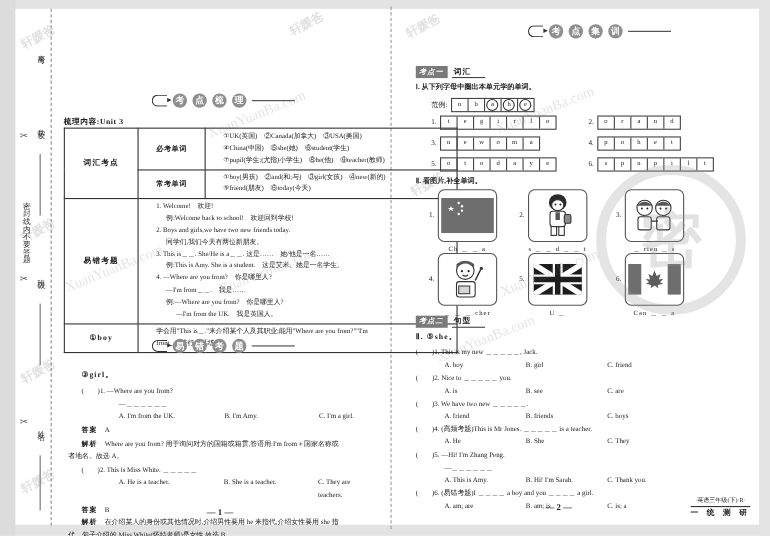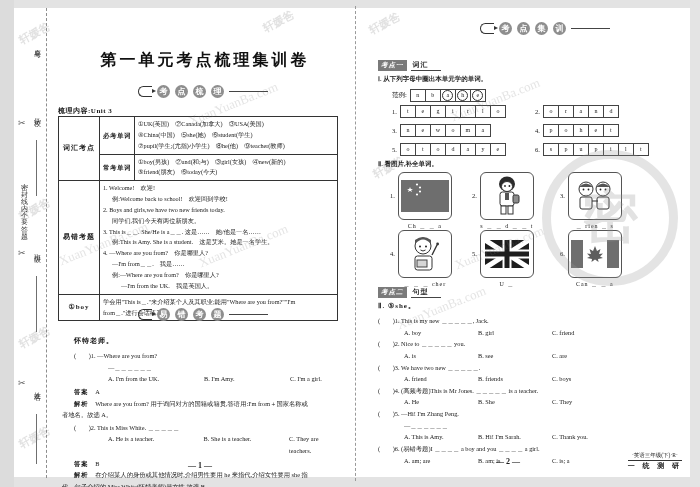--- a/index.html
+++ b/index.html
@@ -84,21 +84,21 @@
   }
   .tag .txt{font-weight:bold;letter-spacing:1px;border-bottom:1px solid #444;padding:0 12px 0 2px;}
 
   
   table.kp{
     position:absolute;border-collapse:collapse;
     font-size:6.2px;line-height:1.75;
   }
   table.kp td{
     border:1px solid #333;
-    padding:2px 3px;vertical-align:middle;
+    padding:2px 16px;vertical-align:middle;
   }
   td.rowlabel{text-align:center;font-weight:bold;font-size:7px;letter-spacing:1px;width:34px;}
   td.sublabel{text-align:center;font-weight:bold;font-size:6.5px;letter-spacing:.5px;width:28px;}
   td.body{width:196px;}
   .ln{white-space:nowrap;}
   .ind{padding-left:9px;display:block;}
 
   
   .qblock{position:absolute;font-size:6.3px;line-height:1.85;}
   .qhead{font-weight:bold;font-size:7px;letter-spacing:1px;margin-bottom:2px;}
@@ -176,21 +176,20 @@
   <div class="vfield" style="left:32px;top:112px">学校</div>
   <div class="vline" style="left:36px;top:140px;height:56px"></div>
   <div class="vfield" style="left:32px;top:248px">班级</div>
   <div class="vline" style="left:36px;top:276px;height:56px"></div>
   <div class="vfield" style="left:32px;top:386px">姓名</div>
   <div class="vline" style="left:36px;top:414px;height:50px"></div>
   <div class="vfield" style="left:32px;top:44px">座号</div>
 
   <div class="vfield" style="left:19px;top:178px;letter-spacing:7px;font-size:7px">密封线内不要答题</div>
 
-  <div class="ttl" style="left:55px;top:50px">第一单元考点梳理集训卷</div>
 
   <div class="ribbon" style="left:138px;top:85px;width:130px">
     <span class="arrow"></span>
     <span class="chip">考</span>
     <span class="chip">点</span>
     <span class="chip">梳</span>
     <span class="chip">理</span>
     <span class="tail"></span>
   </div>
 
@@ -242,21 +241,21 @@
   <div class="ribbon" style="left:138px;top:308px;width:130px">
     <span class="arrow"></span>
     <span class="chip">易</span>
     <span class="chip">错</span>
     <span class="chip">考</span>
     <span class="chip">题</span>
     <span class="tail"></span>
   </div>
 
   <div class="qblock" style="left:74px;top:335px;width:268px">
-    <div class="qhead">怀特老师。</div>
+    <div class="qhead">③girl。</div>
 
     <div>
       <div class="qline">
         <span>(　　)</span><span>1.</span>
         <span>—Where are you from?</span>
       </div>
       <div class="qline" style="padding-left:34px">—＿＿＿＿＿＿</div>
       <div class="opts" style="padding-left:34px">
         <span style="width:96px">A. I'm from the UK.</span>
         <span style="width:86px">B. I'm Amy.</span>

